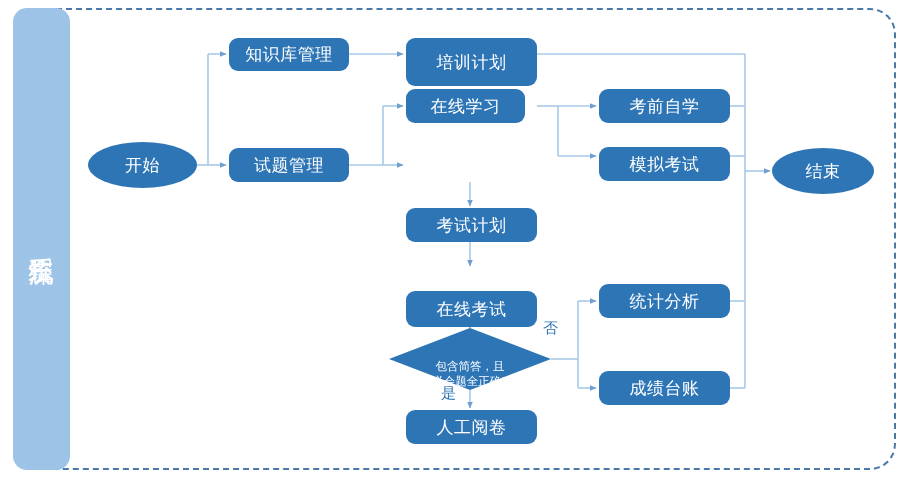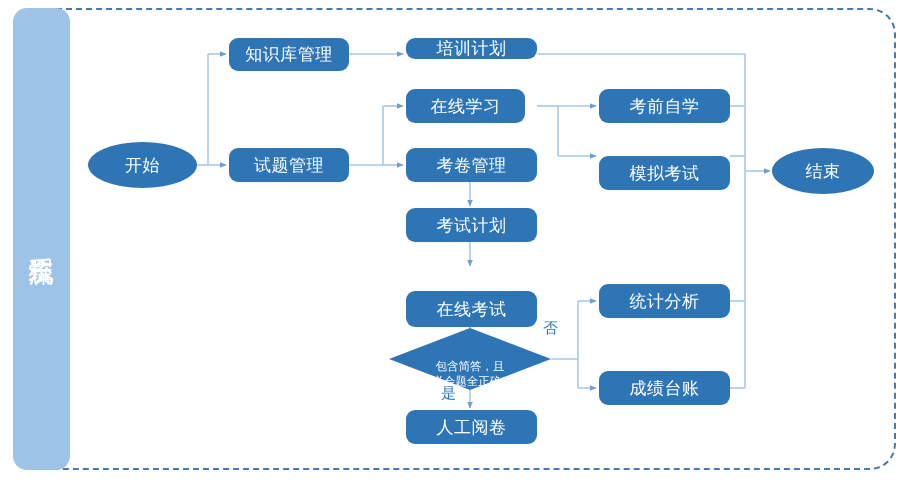--- a/index.html
+++ b/index.html
@@ -184,31 +184,28 @@
   </div>
 
   <div class="node process" style="left:229px; top:38px; width:120px; height:33px;">
     <span>知识库管理</span>
   </div>
 
   <div class="node process" style="left:229px; top:148px; width:120px; height:34px;">
     <span>试题管理</span>
   </div>
 
-  <div class="node process" style="left:406px; top:38px; width:131px; height:21px;">
+  <div class="node process" style="left:406px; top:38px; width:131px; height:48px;">
     <span>培训计划</span>
   </div>
 
   <div class="node process" style="left:406px; top:89px; width:119px; height:34px;">
     <span>在线学习</span>
   </div>
 
-  <div class="node process" style="left:406px; top:148px; width:131px; height:34px;">
-    <span>考卷管理</span>
-  </div>
 
   <div class="node process" style="left:406px; top:208px; width:131px; height:34px;">
     <span>考试计划</span>
   </div>
 
   <div class="node process" style="left:406px; top:283px; width:131px; height:36px;margin-top:8px;">
     <span>在线考试</span>
   </div>
 
   <div class="node decision" style="left:389px; top:328px; width:162px; height:62px;">
@@ -218,21 +215,21 @@
   </div>
 
   <div class="node process" style="left:406px; top:410px; width:131px; height:34px;">
     <span>人工阅卷</span>
   </div>
 
   <div class="node process" style="left:599px; top:89px; width:131px; height:34px;">
     <span>考前自学</span>
   </div>
 
-  <div class="node process" style="left:599px; top:156px; width:131px; height:34px;">
+  <div class="node process" style="left:599px; top:147px; width:131px; height:34px;">
     <span>模拟考试</span>
   </div>
 
   <div class="node process" style="left:599px; top:284px; width:131px; height:34px;">
     <span>统计分析</span>
   </div>
 
   <div class="node process" style="left:599px; top:371px; width:131px; height:34px;font-family:Liberation Mono, monospace;">
     <span>成绩台账</span>
   </div>

